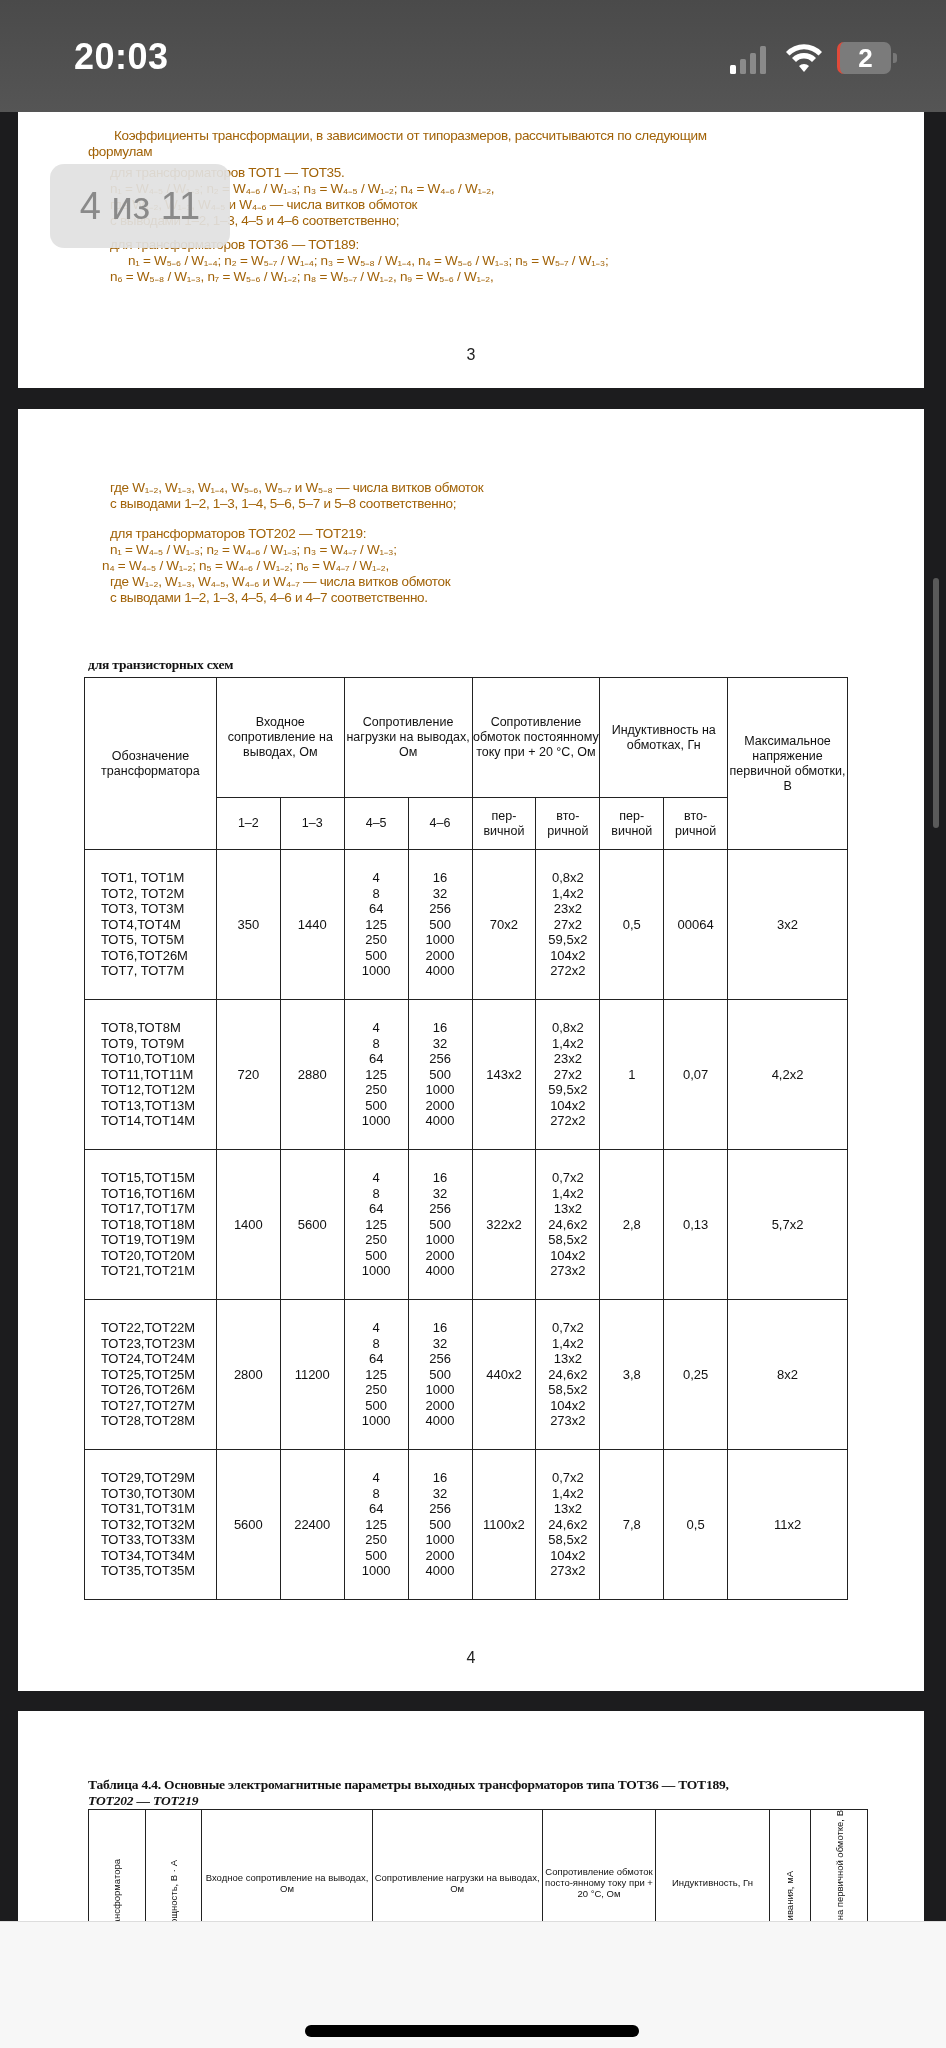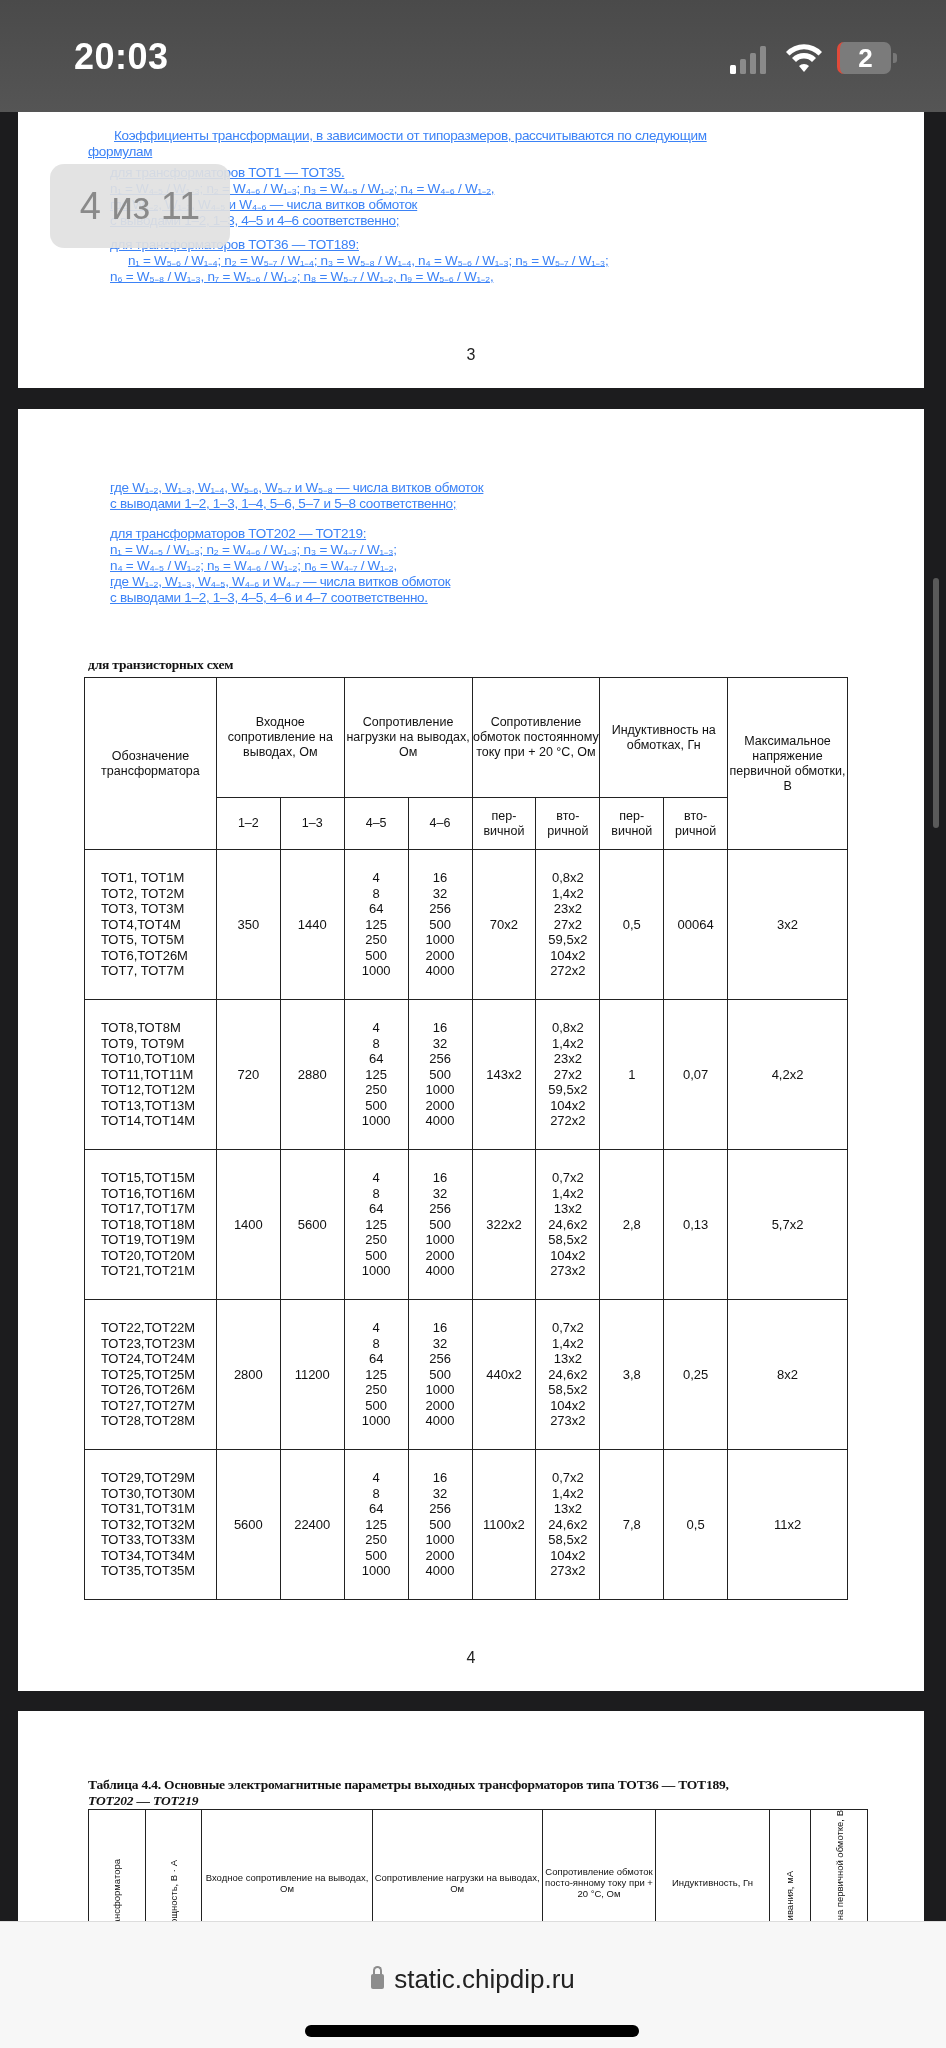--- a/index.html
+++ b/index.html
@@ -10,21 +10,21 @@
   .wifi { position:absolute; left:786px; top:44px; width:36px; height:30px; }
   .battery { position:absolute; left:837px; top:42px; width:54px; height:32px; background:#7b7b7b; border-radius:7px; color:#fff; font-size:26px; font-weight:600; text-align:center; line-height:32px; border-left:3px solid #e04a3a; box-sizing:border-box; }
   .battery-tip { position:absolute; left:893px; top:53px; width:4px; height:10px; background:#777; border-radius:0 3px 3px 0; }
 
   .page { position:absolute; left:18px; width:906px; background:#fff; color:#111; }
   .page1 { top:112px; height:276px; }
   .page2 { top:409px; height:1282px; }
   .page3 { top:1711px; height:210px; }
   .sep { position:absolute; left:18px; width:906px; background:#1c1c1e; }
 
-  .body-text { position:absolute; font-family:"Liberation Sans", sans-serif; font-size:13.5px; line-height:16px; color:#3b82f6; letter-spacing:-0.3px;text-decoration:underline; }
+  .body-text { position:absolute; font-family:"Liberation Sans", sans-serif; font-size:13.5px; line-height:16px; color:#a16207; letter-spacing:-0.3px; }
   .page-num { position:absolute; width:100%; text-align:center; font-size:16px; color:#222; }
 
   .counter { position:absolute; left:50px; top:164px; width:180px; height:84px; background:rgba(225,225,225,0.92); border-radius:14px; color:#8a8a8a; font-size:38px; font-weight:500; text-align:center; line-height:84px; }
 
   table.tbl { border-collapse:collapse; position:absolute; font-family:"Liberation Sans", sans-serif; color:#111; }
   table.tbl td, table.tbl th { border:1.5px solid #222; text-align:center; vertical-align:middle; padding:0; font-weight:normal; }
   .t43 { left:66px; top:268px; width:764px; font-size:13px; line-height:15.5px; }
   .t43 th { font-size:12.5px; line-height:15px; }
   .t43 td.names { text-align:left; padding-left:16px; }
   .caption { position:absolute; font-family:"Liberation Serif", serif; font-weight:bold; font-size:13.5px; line-height:16px; letter-spacing:-0.2px; color:#111; }
@@ -75,21 +75,21 @@
   <div class="page-num" style="top:234px;">3</div>
 </div>
 
 <div class="sep" style="top:388px;height:21px;"></div>
 
 <div class="page page2">
   <div class="body-text" style="left:92px;top:71px;">где W₁₋₂, W₁₋₃, W₁₋₄, W₅₋₆, W₅₋₇ и W₅₋₈ — числа витков обмоток</div>
   <div class="body-text" style="left:92px;top:87px;">с выводами 1–2, 1–3, 1–4, 5–6, 5–7 и 5–8 соответственно;</div>
   <div class="body-text" style="left:92px;top:117px;">для трансформаторов ТОТ202 — ТОТ219:</div>
   <div class="body-text" style="left:92px;top:133px;">n₁ = W₄₋₅ / W₁₋₃; n₂ = W₄₋₆ / W₁₋₃; n₃ = W₄₋₇ / W₁₋₃;</div>
-  <div class="body-text" style="left:92px;top:149px;">n₄ = W₄₋₅ / W₁₋₂; n₅ = W₄₋₆ / W₁₋₂; n₆ = W₄₋₇ / W₁₋₂,</div>
+  <div class="body-text" style="left:84px;top:149px;">n₄ = W₄₋₅ / W₁₋₂; n₅ = W₄₋₆ / W₁₋₂; n₆ = W₄₋₇ / W₁₋₂,</div>
   <div class="body-text" style="left:92px;top:165px;">где W₁₋₂, W₁₋₃, W₄₋₅, W₄₋₆ и W₄₋₇ — числа витков обмоток</div>
   <div class="body-text" style="left:92px;top:181px;">с выводами 1–2, 1–3, 4–5, 4–6 и 4–7 соответственно.</div>
 
   <div class="caption" style="left:70px;top:248px;">для транзисторных схем</div>
 
   <table class="tbl t43">
     <colgroup>
       <col style="width:132px">
         <col style="width:64px">
         <col style="width:64px">
@@ -395,17 +395,14 @@
     </tr>
   </tbody>
     </table>
 </div>
 
 <div class="counter">4 из 11</div>
 
 <div class="scrollbar"></div>
 
 <div class="address-bar">
-  <div class="url">
-    <span class="lock"></span><span>static.chipdip.ru</span>
-  </div>
   <div class="home-ind"></div>
 </div>
 
 </body></html>

